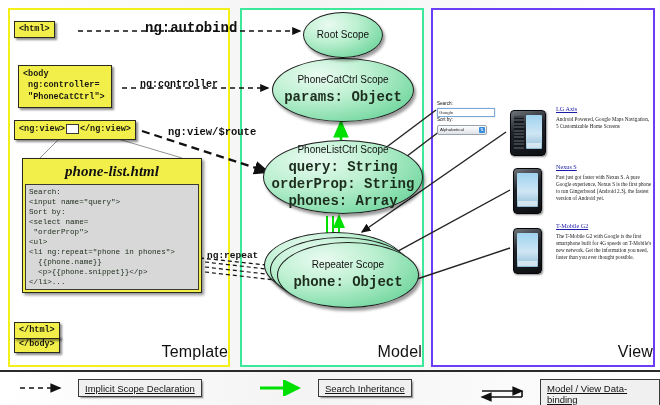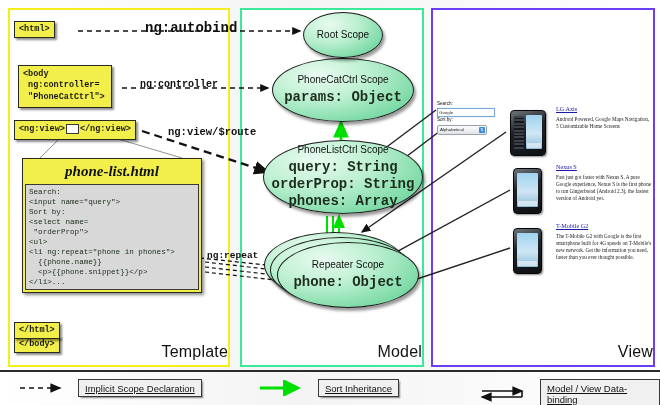--- a/index.html
+++ b/index.html
@@ -251,21 +251,21 @@
       <div class="leg-gfx">
         <svg width="52" height="16">
             <defs>
               <marker id="l2" markerWidth="6" markerHeight="6" refX="5" refY="3" orient="auto">
                 <path d="M0,0 L6,3 L0,6 z" fill="#00e000"></path>
               </marker>
             </defs>
         <path d="M2,8 L40,8" stroke="#00e000" stroke-width="3" marker-end="url(#l2)"></path>
           </svg>
       </div>
-      <div class="leg-box">Sort Inheritance</div>
+      <div class="leg-box">Search Inheritance</div>
     </div>
     <div class="leg-item" id="leg3">
       <div class="leg-gfx">
         <svg width="52" height="16">
             <defs>
               <marker id="l3" markerWidth="7" markerHeight="7" refX="6" refY="3" orient="auto">
                 <path d="M0,0 L7,3 L0,6 z" fill="#111"></path>
               </marker>
             </defs>
         <path d="M2,5 L42,5" stroke="#111" stroke-width="1.6" marker-end="url(#l3)"></path>

